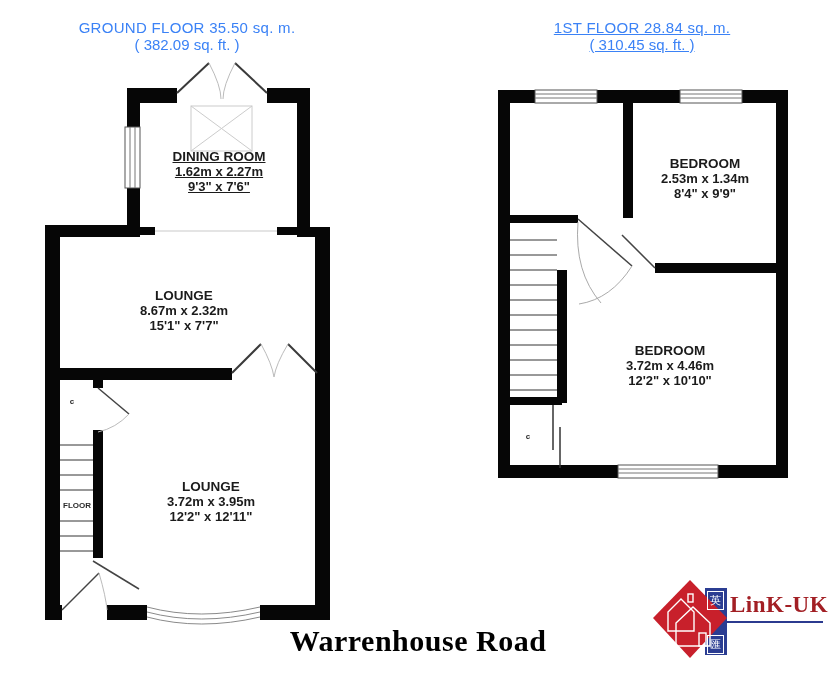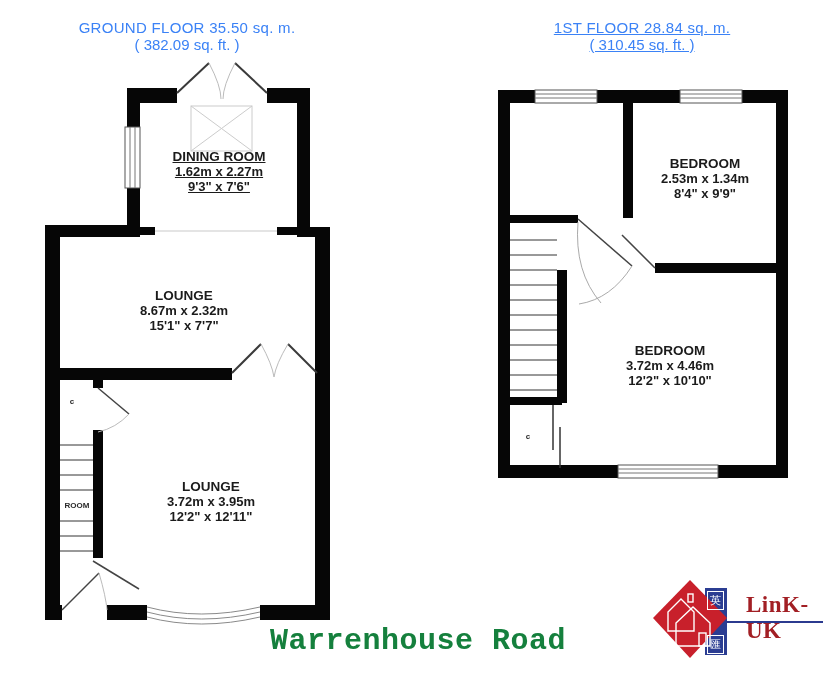--- a/index.html
+++ b/index.html
@@ -7,25 +7,25 @@
           font-family:"Liberation Sans",sans-serif;}
   .plan-svg{position:absolute;left:0;top:0;}
   .floor-header{position:absolute;transform:translateX(-50%);text-align:center;color:#3b82f6;}
   .fh1{font-size:15px;line-height:18px;letter-spacing:0.3px;}
   .fh2{font-size:15px;line-height:15px;}
   .room-label{position:absolute;transform:translateX(-50%);text-align:center;font-weight:bold;
               color:#1b1b1b;white-space:nowrap;}
   .rname{font-size:13.5px;line-height:15px;}
   .rdim{font-size:13px;line-height:15px;}
   .tiny-label{position:absolute;transform:translateX(-50%);font-size:8px;font-weight:bold;color:#2a2a2a;}
-  .title{position:absolute;transform:translateX(-50%);font-family:Liberation Mono, monospace;
-         font-weight:700;font-size:30px;color:#15803d;letter-spacing:0.5px;white-space:nowrap;}
+  .title{position:absolute;transform:translateX(-50%);font-family:Liberation Serif, serif;
+         font-weight:700;font-size:30px;color:#000000;letter-spacing:0.5px;white-space:nowrap;}
   .logo{position:absolute;left:650px;top:572px;width:185px;height:100px;}
   .logo-text{position:absolute;left:80px;top:20px;font-family:"Liberation Serif","DejaVu Serif",serif;
-             font-weight:700;font-size:23px;color:#a21f24;letter-spacing:0.5px;margin-left:16px;}
+             font-weight:700;font-size:23px;color:#a21f24;letter-spacing:0.5px;}
   .logo-underline{position:absolute;left:76px;top:49px;width:97px;height:2px;background:#2b3a8f;}
   .cjk{position:absolute;left:57px;width:15px;height:17px;border:1px solid #fff;color:#fff;
        font-size:11px;line-height:16px;text-align:center;overflow:hidden;}
   .cjk-top{top:19px;} .cjk-bottom{top:63px;}
 </style>
 </head>
 <body>
 
 <div class="canvas">
 
@@ -201,21 +201,21 @@
     <div class="rdim">8.67m x 2.32m</div>
     <div class="rdim">15'1" x 7'7"</div>
   </div>
 
   <div class="room-label" style="left:211px;top:479px;">
     <div class="rname">LOUNGE</div>
     <div class="rdim">3.72m x 3.95m</div>
     <div class="rdim">12'2" x 12'11"</div>
   </div>
 
-  <div class="tiny-label" style="left:77px;top:501px;">ROOM</div>
+  <div class="tiny-label" style="left:77px;top:501px;">FLOOR</div>
   <div class="tiny-label" style="left:72px;top:397px;">c</div>
 
 
   <div class="room-label" style="left:705px;top:156px;">
     <div class="rname">BEDROOM</div>
     <div class="rdim">2.53m x 1.34m</div>
     <div class="rdim">8'4" x 9'9"</div>
   </div>
 
   <div class="room-label" style="left:670px;top:343px;">

